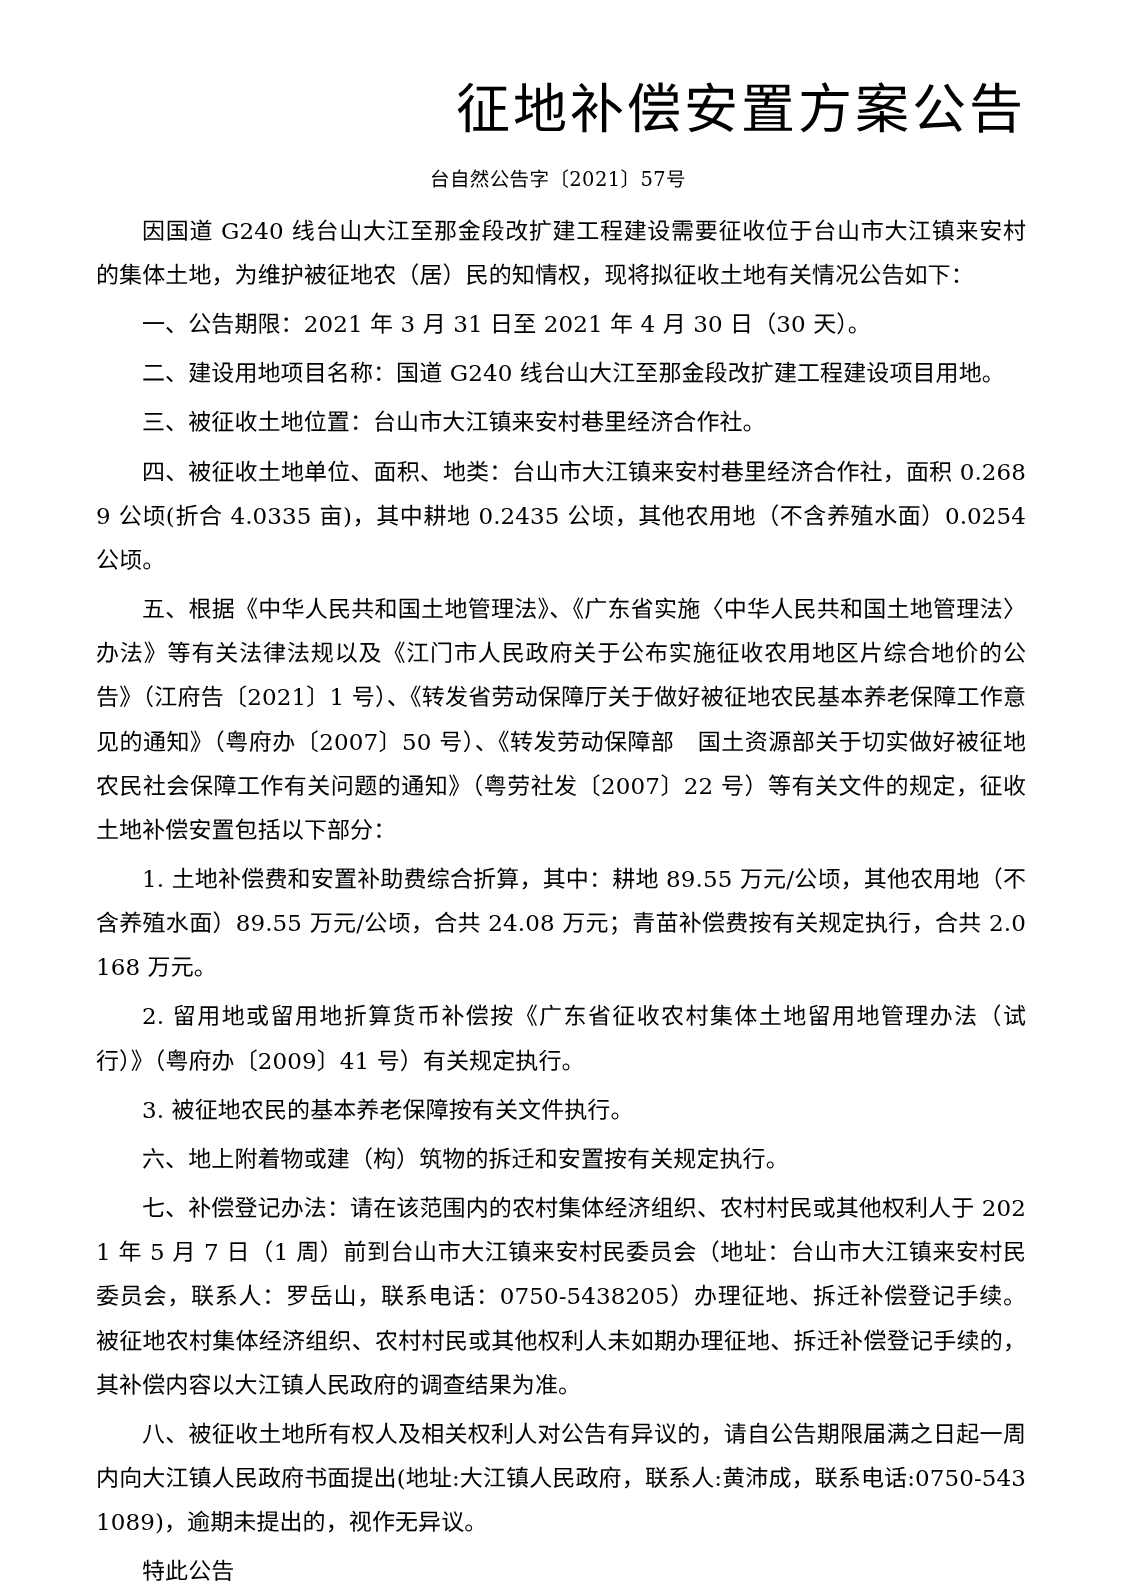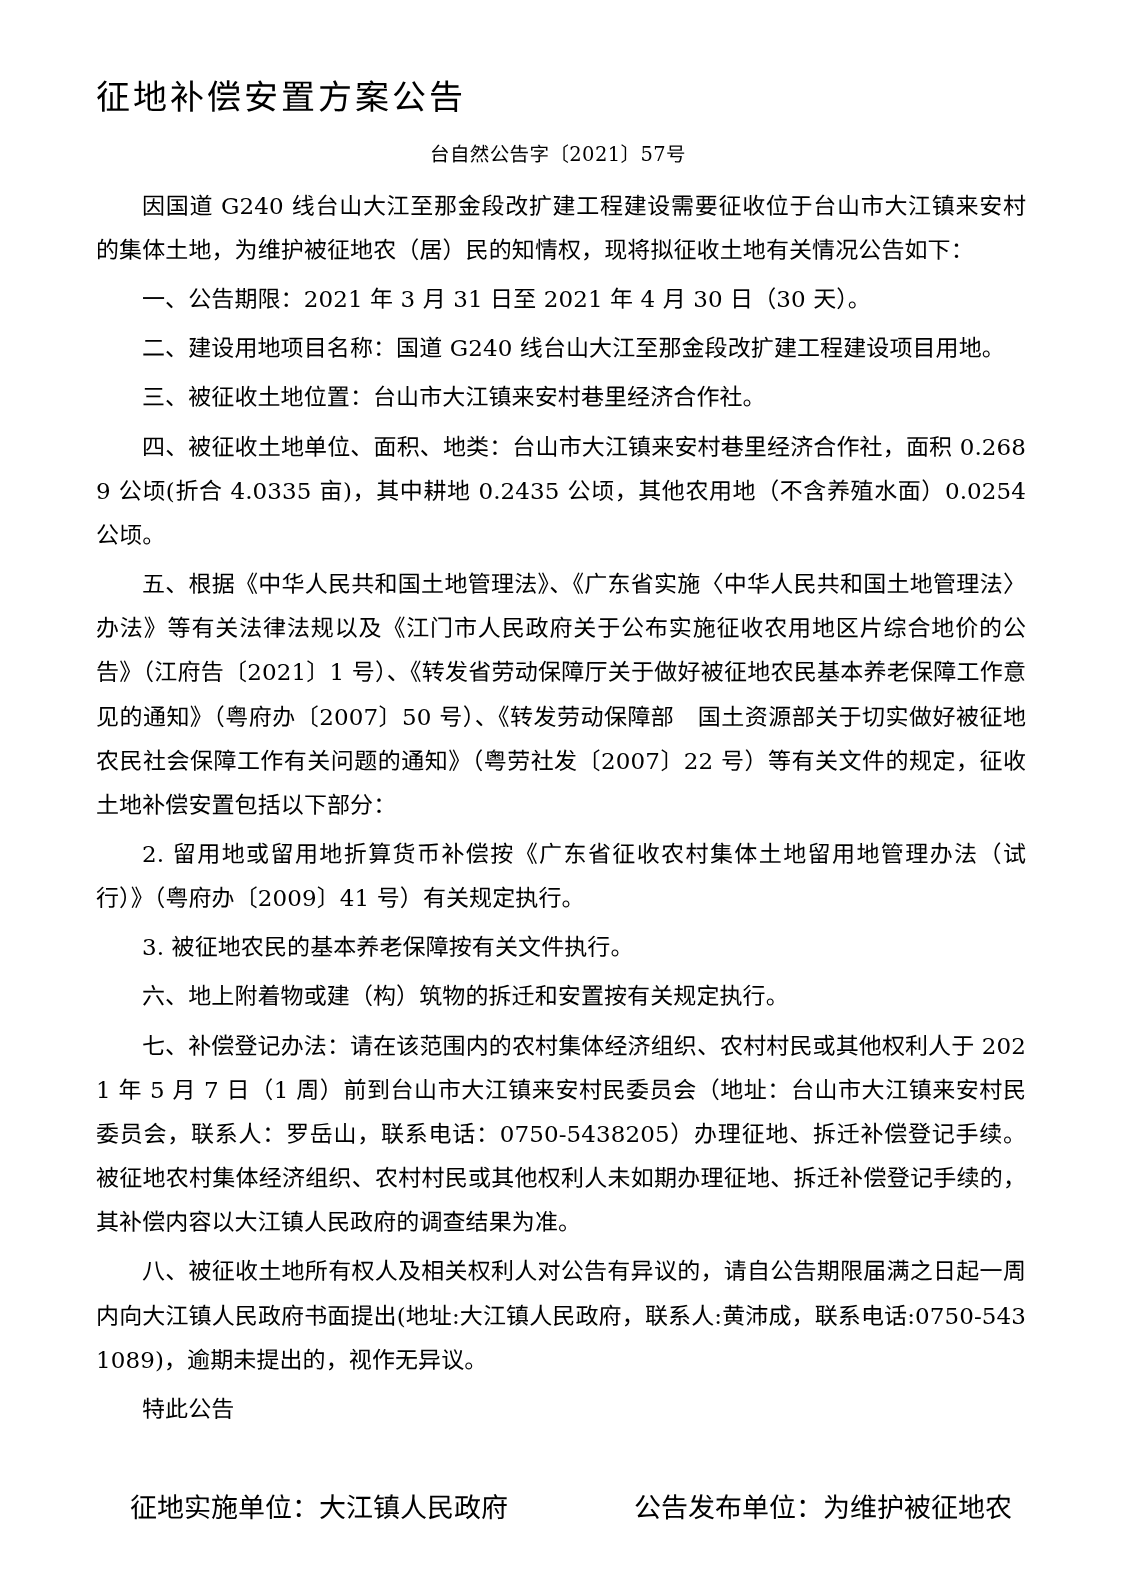--- a/index.html
+++ b/index.html
@@ -16,22 +16,22 @@
     -webkit-font-smoothing: antialiased;
   }
   .page {
     width: 1122px;
     min-height: 1587px;
     box-sizing: border-box;
     padding: 58px 96px 40px 96px;
     position: relative;
   }
   .doc-title {
-    text-align: left;
-    font-size: 34px;
+    text-align: right;
+    font-size: 54px;
     line-height: 1.25;
     font-weight: 400;
     letter-spacing: 3px;
     margin: 18px 0 0 0;
     font-family: "DejaVu Serif", "Liberation Serif", serif;
   }
   .doc-number {
     text-align: center;
     font-size: 19.5px;
     letter-spacing: 0.4px;
@@ -91,20 +91,21 @@
     <p class="para">一、公告期限：2021 年 3 月 31 日至 2021 年 4 月 30 日（30 天）。</p>
 
     <p class="para">二、建设用地项目名称：国道 G240 线台山大江至那金段改扩建工程建设项目用地。</p>
 
     <p class="para">三、被征收土地位置：台山市大江镇来安村巷里经济合作社。</p>
 
     <p class="para">四、被征收土地单位、面积、地类：台山市大江镇来安村巷里经济合作社，面积 0.2689 公顷(折合 4.0335 亩)，其中耕地 0.2435 公顷，其他农用地（不含养殖水面）0.0254 公顷。</p>
 
     <p class="para">五、根据《中华人民共和国土地管理法》、《广东省实施〈中华人民共和国土地管理法〉办法》等有关法律法规以及《江门市人民政府关于公布实施征收农用地区片综合地价的公告》（江府告〔2021〕1 号）、《转发省劳动保障厅关于做好被征地农民基本养老保障工作意见的通知》（粤府办〔2007〕50 号）、《转发劳动保障部　国土资源部关于切实做好被征地农民社会保障工作有关问题的通知》（粤劳社发〔2007〕22 号）等有关文件的规定，征收土地补偿安置包括以下部分：</p>
 
+    <p class="para">1. 土地补偿费和安置补助费综合折算，其中：耕地 89.55 万元/公顷，其他农用地（不含养殖水面）89.55 万元/公顷，合共 24.08 万元；青苗补偿费按有关规定执行，合共 2.0168 万元。</p>
 
     <p class="para">2. 留用地或留用地折算货币补偿按《广东省征收农村集体土地留用地管理办法（试行）》（粤府办〔2009〕41 号）有关规定执行。</p>
 
     <p class="para">3. 被征地农民的基本养老保障按有关文件执行。</p>
 
     <p class="para">六、地上附着物或建（构）筑物的拆迁和安置按有关规定执行。</p>
 
     <p class="para">七、补偿登记办法：请在该范围内的农村集体经济组织、农村村民或其他权利人于 2021 年 5 月 7 日（1 周）前到台山市大江镇来安村民委员会（地址：台山市大江镇来安村民委员会，联系人：罗岳山，联系电话：0750-5438205）办理征地、拆迁补偿登记手续。被征地农村集体经济组织、农村村民或其他权利人未如期办理征地、拆迁补偿登记手续的，其补偿内容以大江镇人民政府的调查结果为准。</p>
 
     <p class="para">八、被征收土地所有权人及相关权利人对公告有异议的，请自公告期限届满之日起一周内向大江镇人民政府书面提出(地址:大江镇人民政府，联系人:黄沛成，联系电话:0750-5431089)，逾期未提出的，视作无异议。</p>

